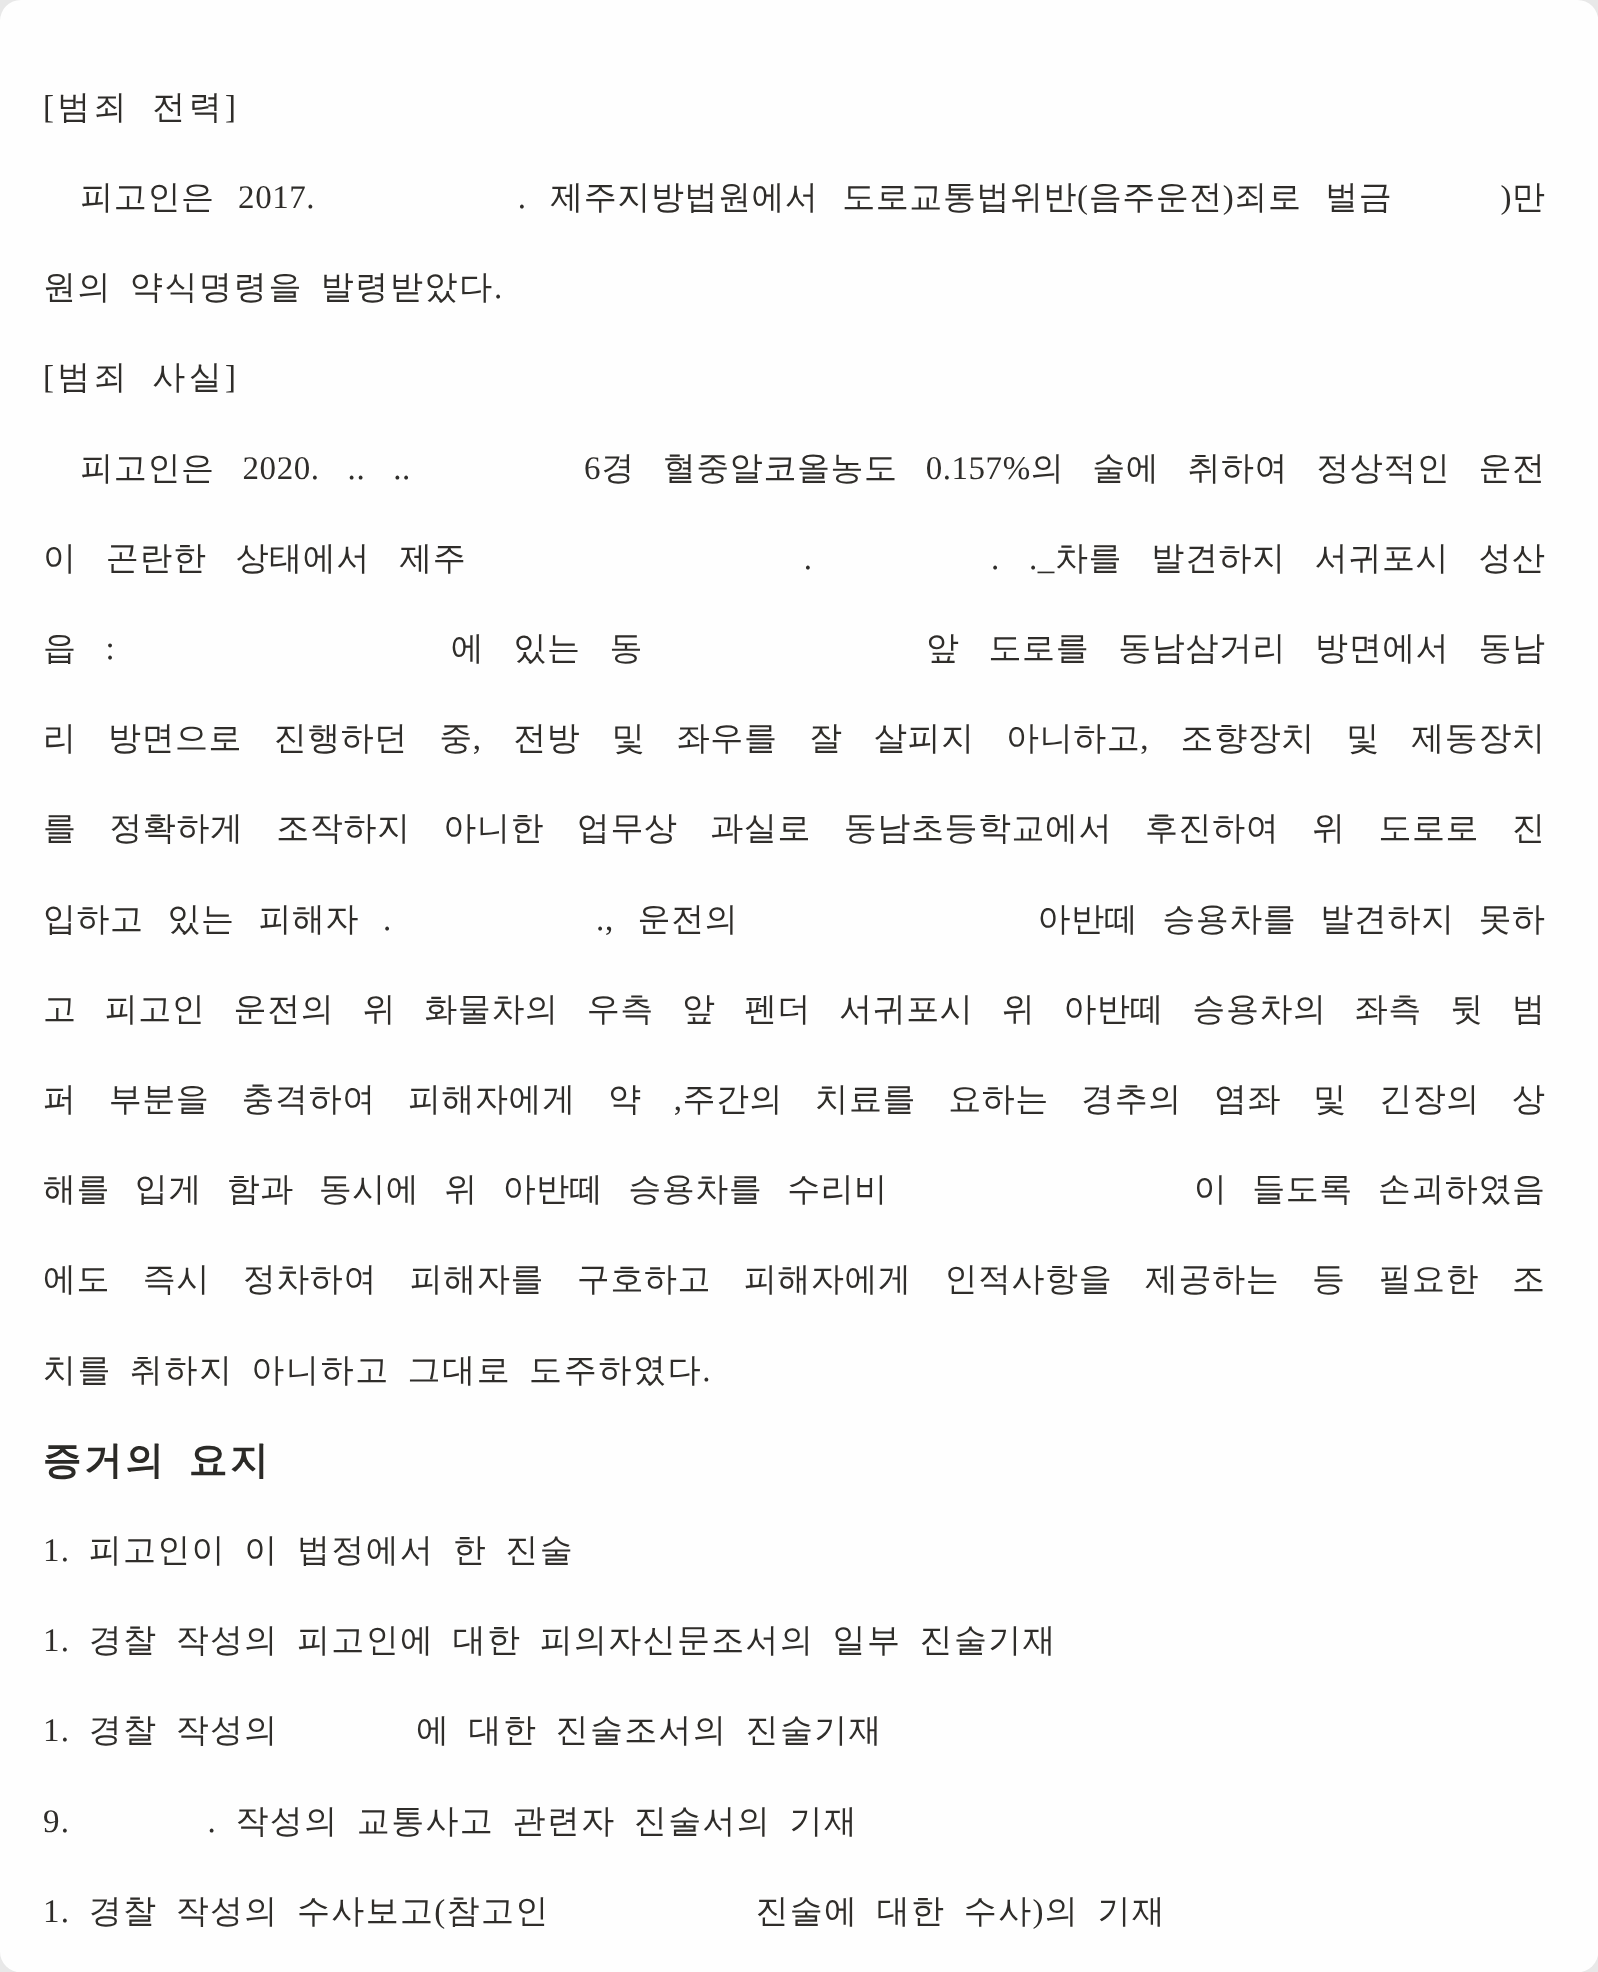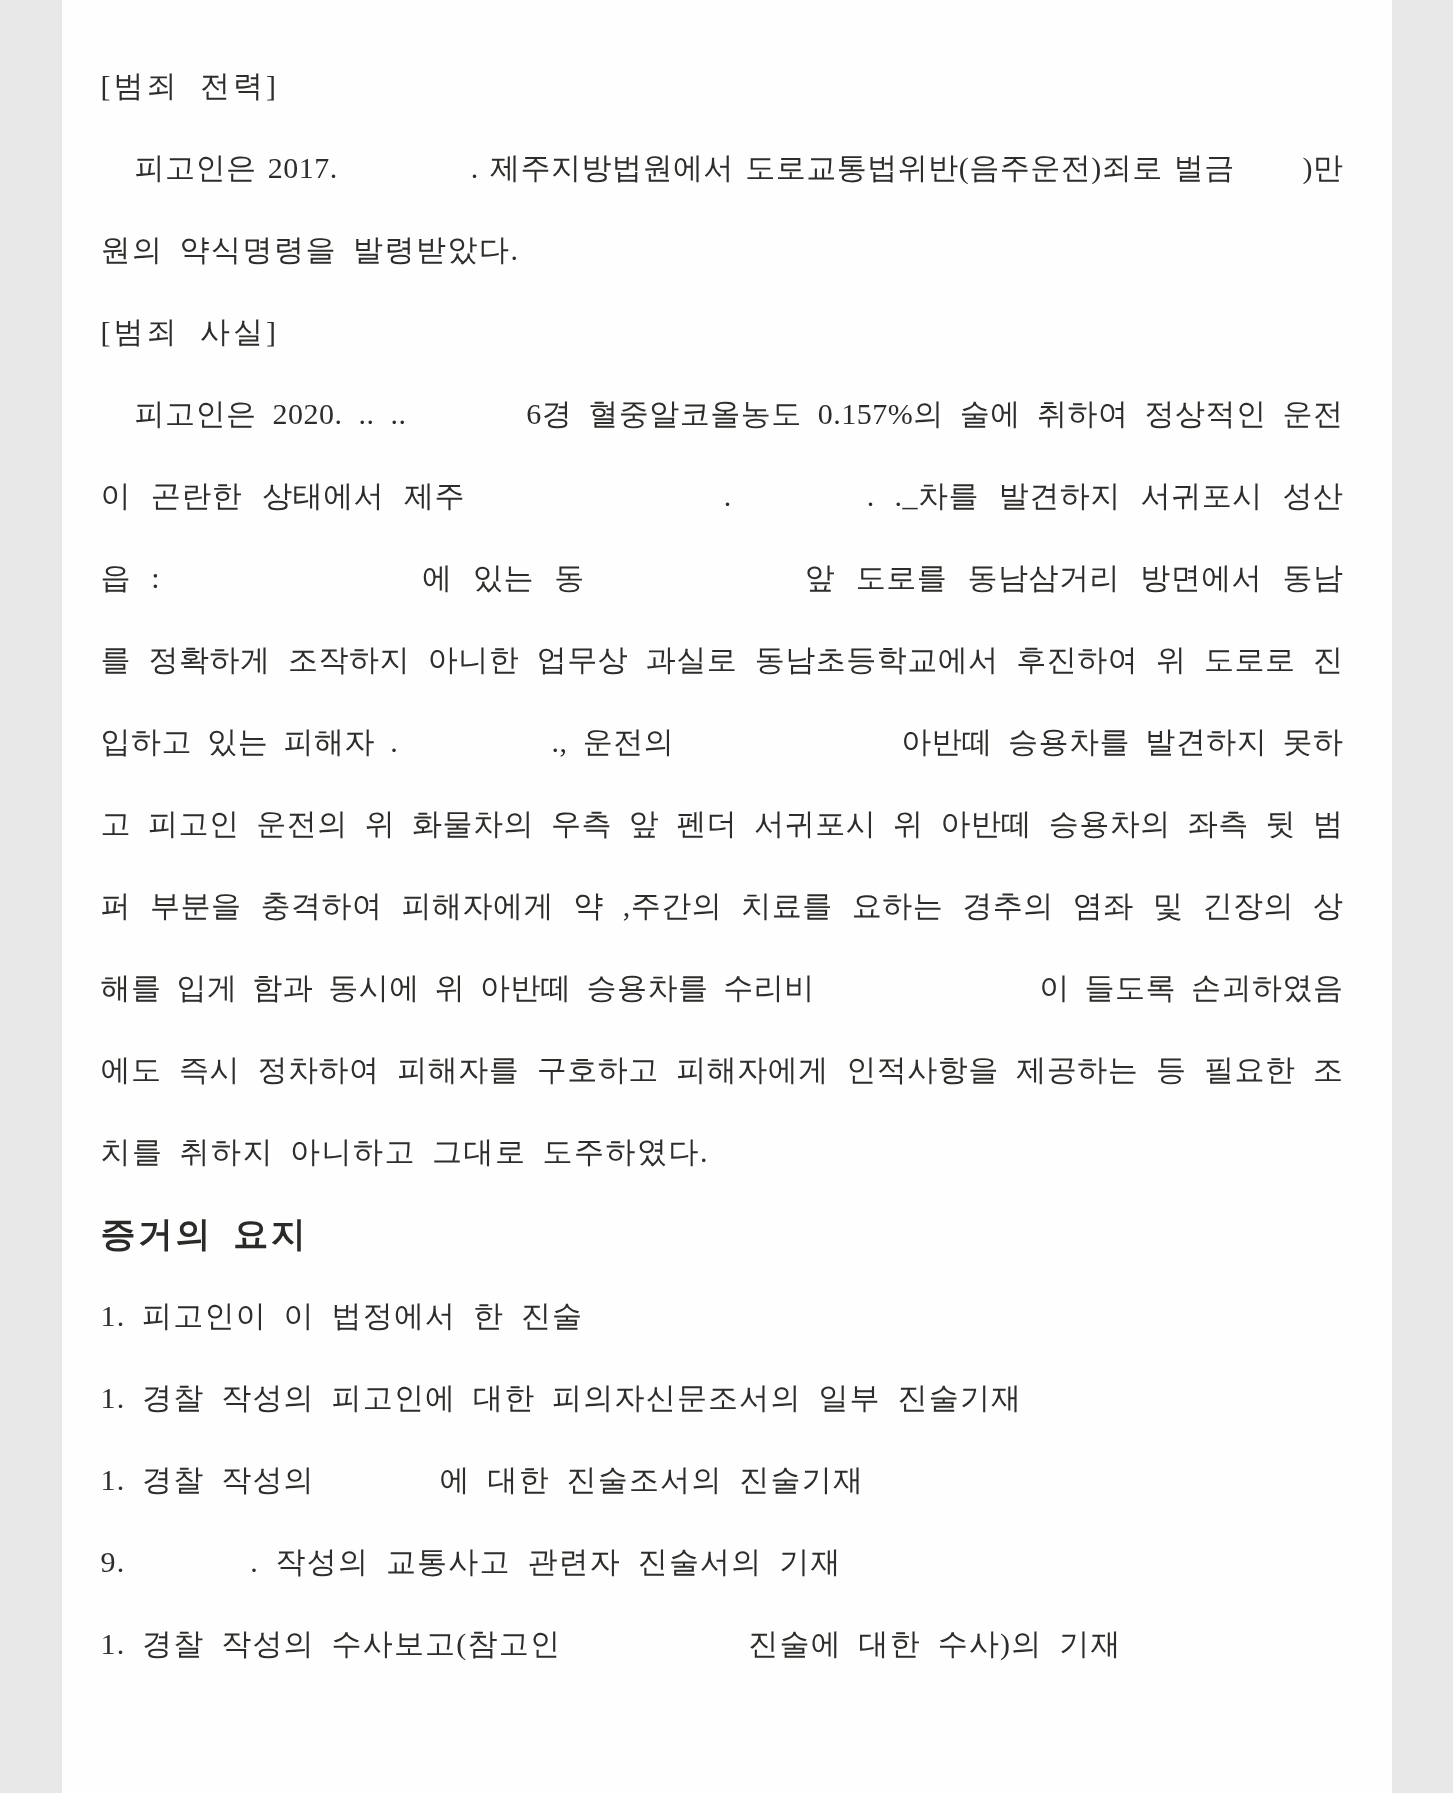--- a/index.html
+++ b/index.html
@@ -1,27 +1,28 @@
 <!DOCTYPE html>
 <html lang="ko"><head>
 <meta charset="utf-8">
 <style>
   html,body{margin:0;padding:0;background:#e8e8e8;}
   .page{
     position:relative;
-    width:1330px;
+    width:1453px;
     height:1793px;
     margin:0 auto;
     background:#fefefe;
     box-sizing:border-box;
-    padding:45px 48px 0 39px;
+    padding:57px 48px 0 39px;
     font-family:"Liberation Serif","DejaVu Serif",serif;
     color:#2f2d2a;
     font-size:30px;
     overflow:hidden;
+    border-radius:19px;
   }
   .ln{
     line-height:82px;
     height:82px;
     letter-spacing:1.5px;
     word-spacing:7px;
     white-space:normal;
     overflow:visible;
   }
   
@@ -50,20 +51,21 @@
 <div class="page">
 
   <div class="ln h-bracket">[범죄 전력]</div>
   <div class="ln just first">피고인은 2017.　　　　. 제주지방법원에서 도로교통법위반(음주운전)죄로 벌금　　)만</div>
   <div class="ln">원의 약식명령을 발령받았다.</div>
 
   <div class="ln h-bracket">[범죄 사실]</div>
   <div class="ln just first">피고인은 2020. .. ..　　　6경 혈중알코올농도 0.157%의 술에 취하여 정상적인 운전</div>
   <div class="ln just">이 곤란한 상태에서 제주　　　　　　.　　　. ._차를 발견하지 서귀포시 성산</div>
   <div class="ln just">읍 :　　　　　　에 있는 동　　　　　앞 도로를 동남삼거리 방면에서 동남</div>
+  <div class="ln just">리 방면으로 진행하던 중, 전방 및 좌우를 잘 살피지 아니하고, 조향장치 및 제동장치</div>
   <div class="ln just">를 정확하게 조작하지 아니한 업무상 과실로 동남초등학교에서 후진하여 위 도로로 진</div>
   <div class="ln just">입하고 있는 피해자 .　　　　., 운전의　　　　　　아반떼 승용차를 발견하지 못하</div>
   <div class="ln just">고 피고인 운전의 위 화물차의 우측 앞 펜더 서귀포시 위 아반떼 승용차의 좌측 뒷 범</div>
   <div class="ln just">퍼 부분을 충격하여 피해자에게 약 ,주간의 치료를 요하는 경추의 염좌 및 긴장의 상</div>
   <div class="ln just">해를 입게 함과 동시에 위 아반떼 승용차를 수리비　　　　　　이 들도록 손괴하였음</div>
   <div class="ln just">에도 즉시 정차하여 피해자를 구호하고 피해자에게 인적사항을 제공하는 등 필요한 조</div>
   <div class="ln">치를 취하지 아니하고 그대로 도주하였다.</div>
 
   <div class="ln ev-head">증거의 요지</div>
   <div class="ln ev-item">1. 피고인이 이 법정에서 한 진술</div>

